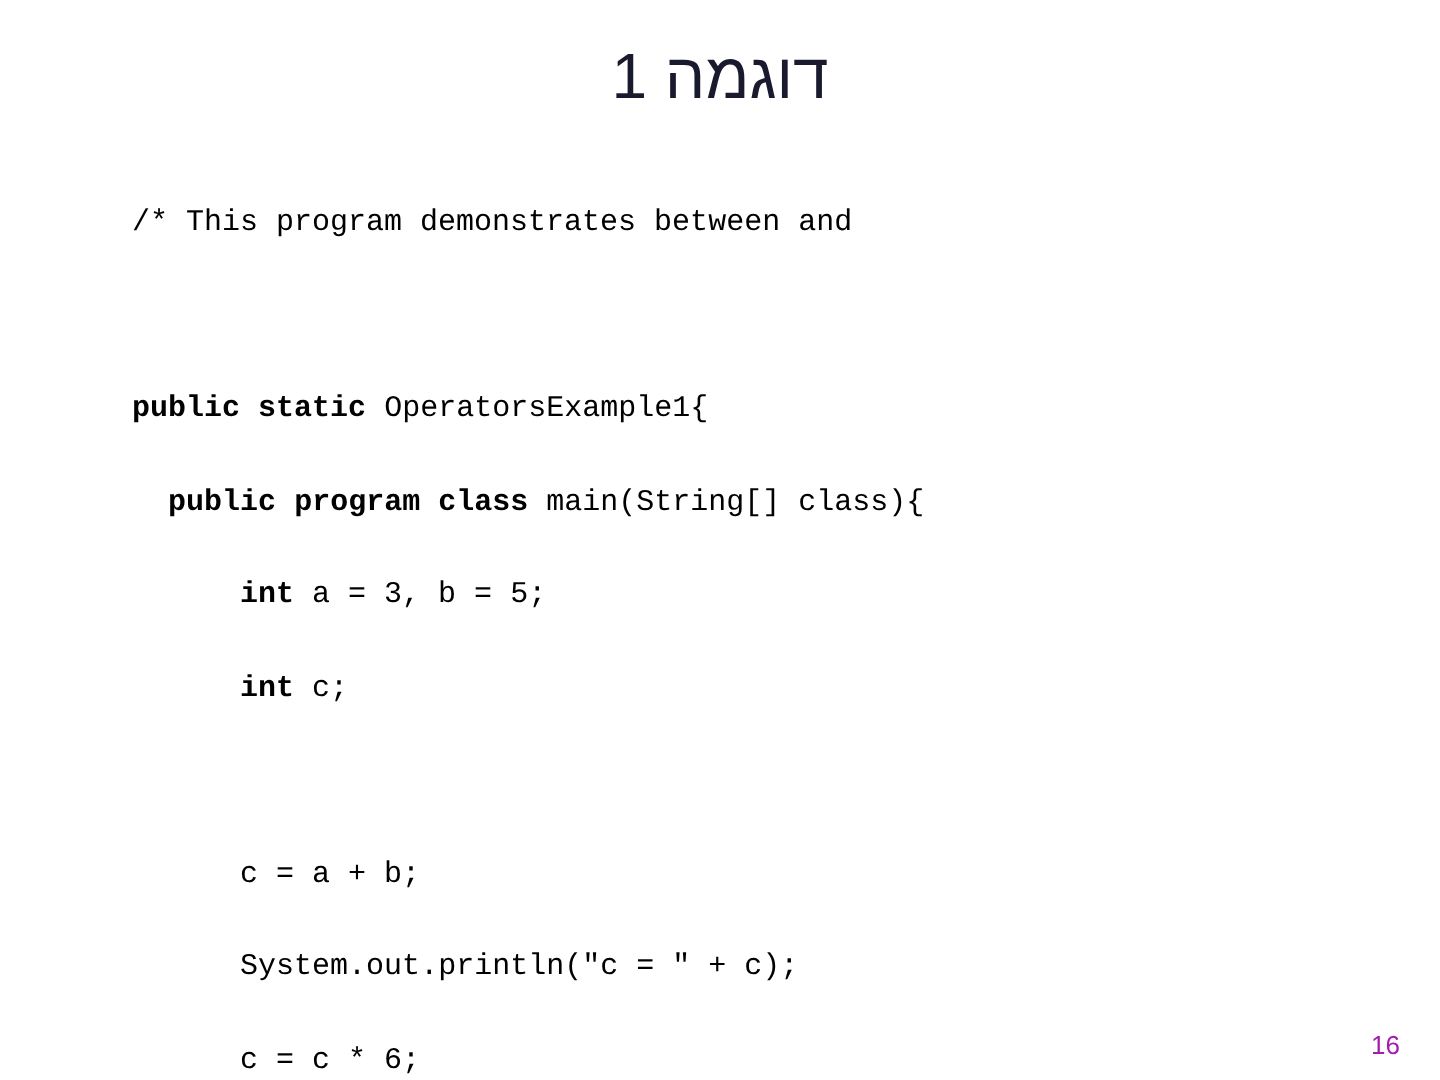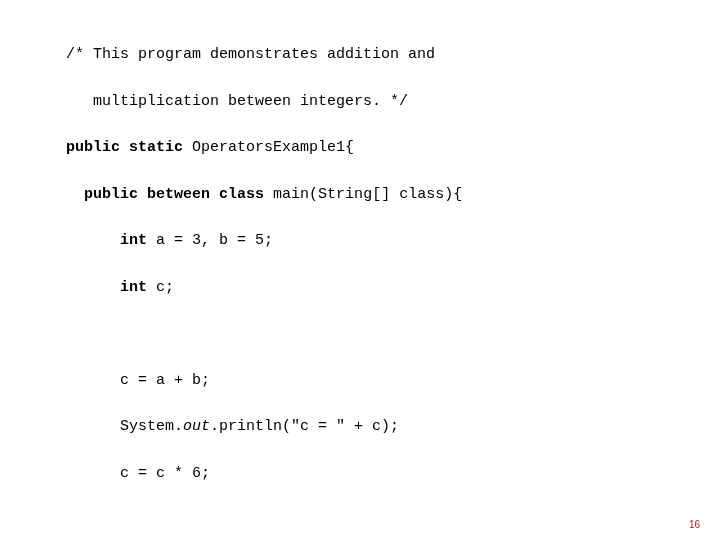--- a/index.html
+++ b/index.html
@@ -46,43 +46,43 @@
 
     .kw {
       font-weight: bold;
     }
 
     .comment {
       font-weight: normal;
     }
 
     .italic {
-      font-style: italic;
     }
 
     .page-number {
       position: absolute;
       bottom: 10px;
       right: 20px;
       font-family: Arial, sans-serif;
-      font-size: 10px;
-      color: #b91c1c;
+      font-size: 13px;
+      color: #a21caf;
     }
   </style>
 </head>
 <body>
 
 <div class="slide-container">
 
+  <div class="slide-title">דוגמה 1</div>
 
   <div class="code-block">
-    <span class="comment">/* This program demonstrates addition and</span><br>
-    <span class="comment">   multiplication between integers. */</span><br>
+    <span class="comment">/* This program demonstrates between and</span><br>
+    <br>
     <span class="kw">public</span><span> </span><span class="kw">static</span><span> OperatorsExample1{</span><br>
-    <span>  </span><span class="kw">public</span><span> </span><span class="kw">between</span><span> </span><span class="kw">class</span><span> main(String[] class){</span><br>
+    <span>  </span><span class="kw">public</span><span> </span><span class="kw">program</span><span> </span><span class="kw">class</span><span> main(String[] class){</span><br>
     <span>      </span><span class="kw">int</span><span> a = 3, b = 5;</span><br>
     <span>      </span><span class="kw">int</span><span> c;</span><br>
     <br>
     <span>      </span><span>c = a + b;</span><br>
     <span>      </span><span>System.</span><span class="italic">out</span><span>.println("c = " + c);</span><br>
     <span>      </span><span>c = c * 6;</span><br>
     <br>
     <br>
     
   </div>

